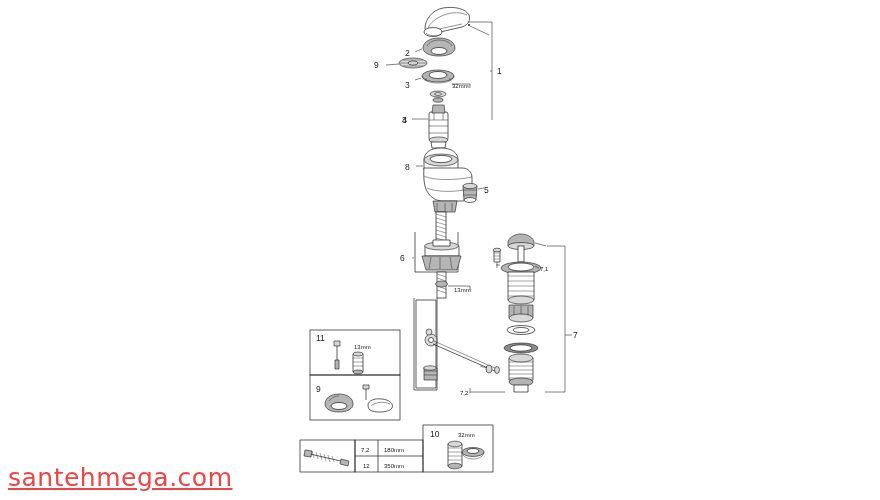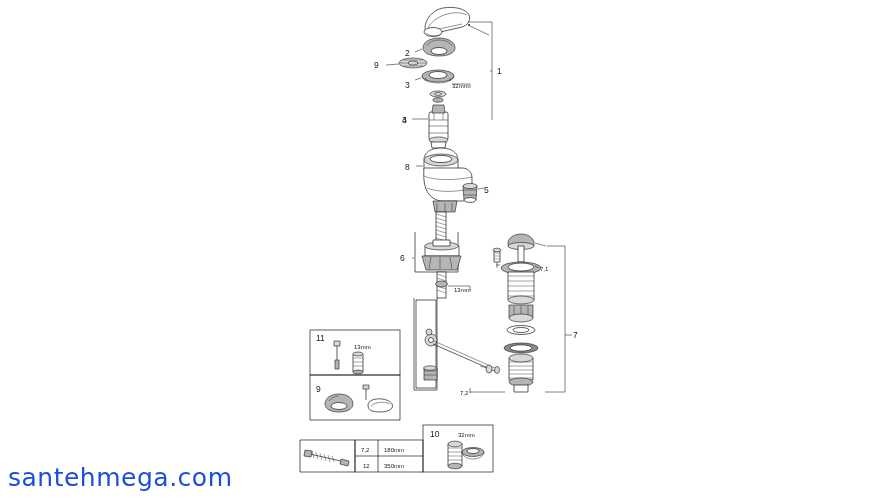--- a/index.html
+++ b/index.html
@@ -21,23 +21,24 @@
     height: 500px;
     background: #ffffff;
   }
   .watermark {
     position: absolute;
     left: 8px;
     bottom: 8px;
     font-family: "DejaVu Sans", sans-serif;
     font-size: 25px;
     letter-spacing: 0.5px;
-    color: #1d4ed8;
+    color: #ef4444;
     font-weight: 400;
     user-select: none;
+    text-decoration: underline;
   }
   svg { display: block; }
   text {
     font-family: "Liberation Sans", sans-serif;
     fill: #1a1a1a;
   }
   .lbl { font-size: 8.5px; }
   .lbl-sm { font-size: 6px; }
   .ln { stroke: #1a1a1a; stroke-width: 0.7; fill: none; }
   .ln-thin { stroke: #2b2b2b; stroke-width: 0.5; fill: none; }

